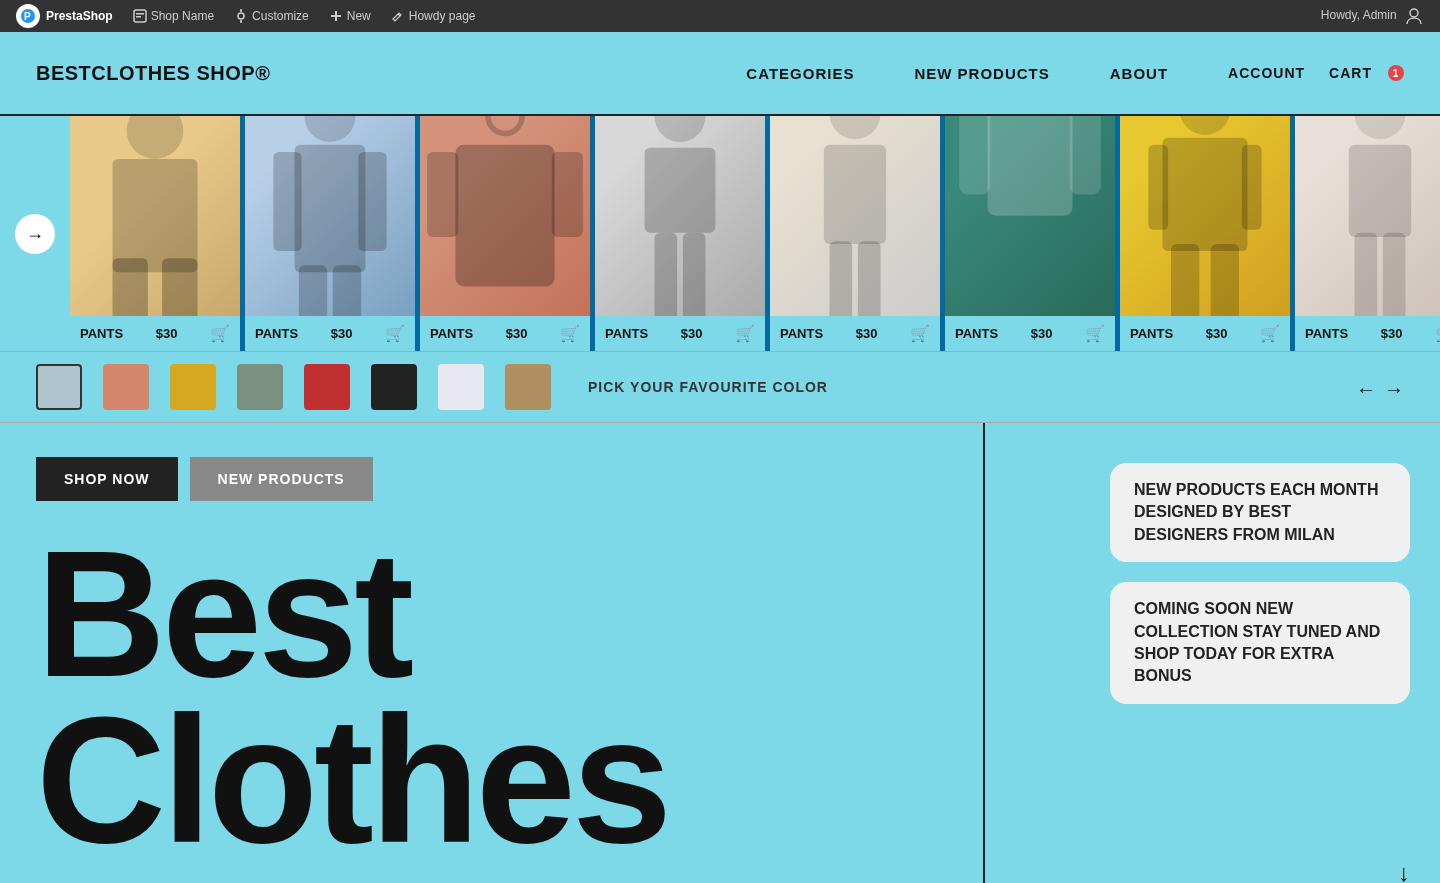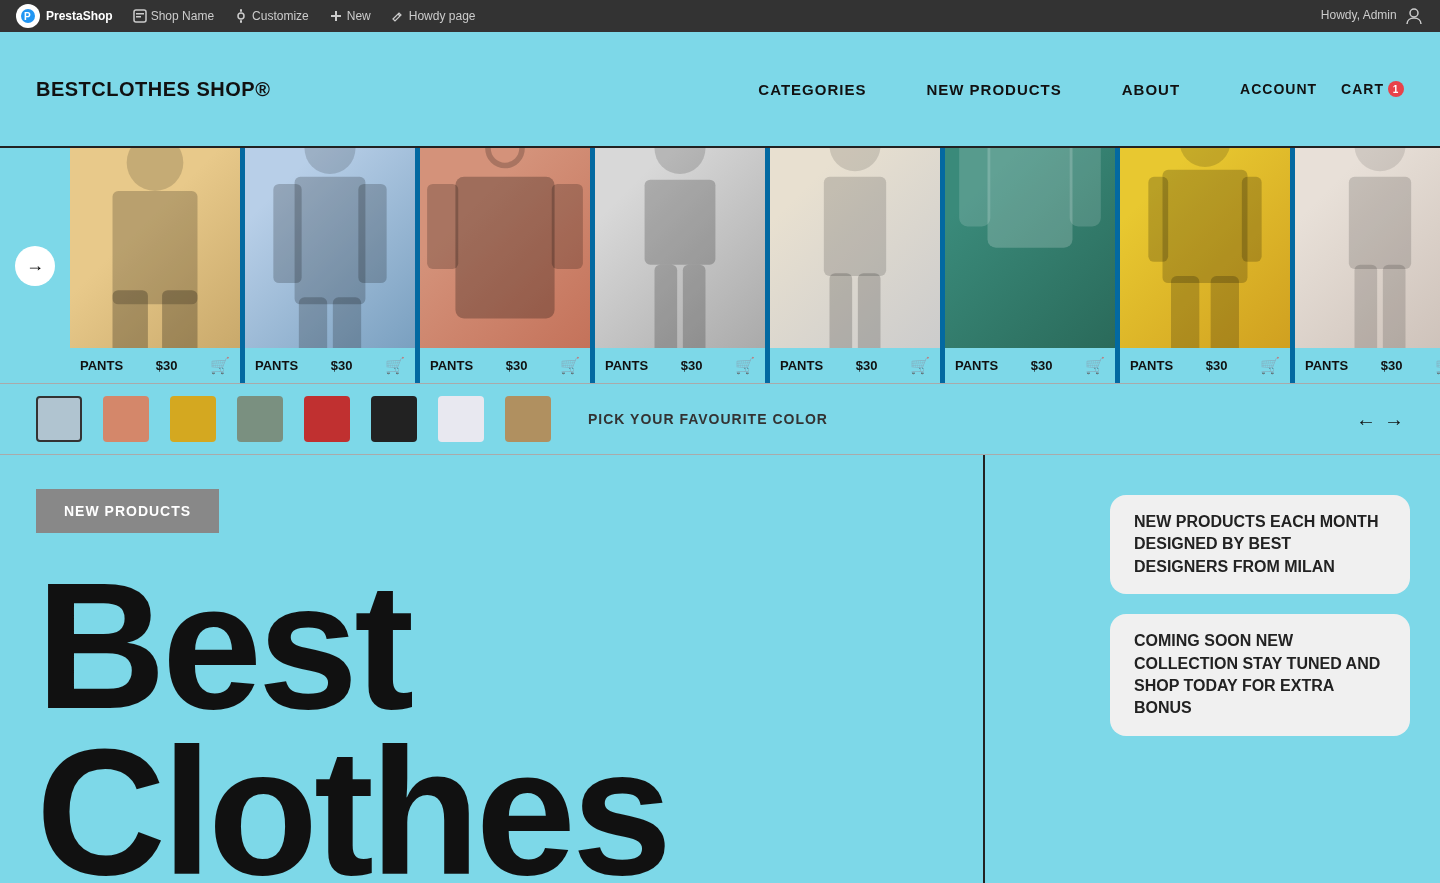--- a/index.html
+++ b/index.html
@@ -25,21 +25,21 @@
     .admin-bar-item {
       display: flex; align-items: flex-end; gap: 4px; color: #ccc; cursor: pointer;
     }
     .admin-bar-right {
       margin-left: auto; color: #ccc;
     }
 
     
     .main-nav {
       background: #7dd8e8;
-      height: 116px;
+      height: 84px;
       display: flex;
       align-items: center;
       padding: 0 36px;
       border-bottom: 2px solid #222;
       position: relative;
     }
     .site-logo {
       font-size: 20px;
       font-weight: 900;
       color: #111;
@@ -69,21 +69,21 @@
       font-size: 14px;
       font-weight: 700;
       color: #111;
       text-transform: uppercase;
       letter-spacing: 1px;
       cursor: pointer;
     }
     .nav-cart {
       display: flex;
       align-items: center;
-      gap: 4px;
+      gap: 16px;
       font-size: 14px;
       font-weight: 700;
       color: #111;
       text-transform: uppercase;
       letter-spacing: 1px;
       cursor: pointer;
     }
     .cart-badge {
       background: #e8424a;
       color: #fff;
@@ -531,20 +531,21 @@
   <div class="color-arrows">
     <button class="arrow-btn">←</button>
     <button class="arrow-btn">→</button>
   </div>
 </div>
 
 <div class="bottom-section">
 
   <div class="hero-panel">
     <div class="hero-buttons">
+      <button class="btn-shop-now">SHOP NOW</button>
       <button class="btn-new-products">NEW PRODUCTS</button>
     </div>
     <div class="hero-big-text">
       <div>Best</div>
       <div>Clothes</div>
     </div>
   </div>
 
   <div class="info-panel">
     <div class="info-bubble">NEW PRODUCTS EACH MONTH DESIGNED BY BEST DESIGNERS FROM MILAN</div>

